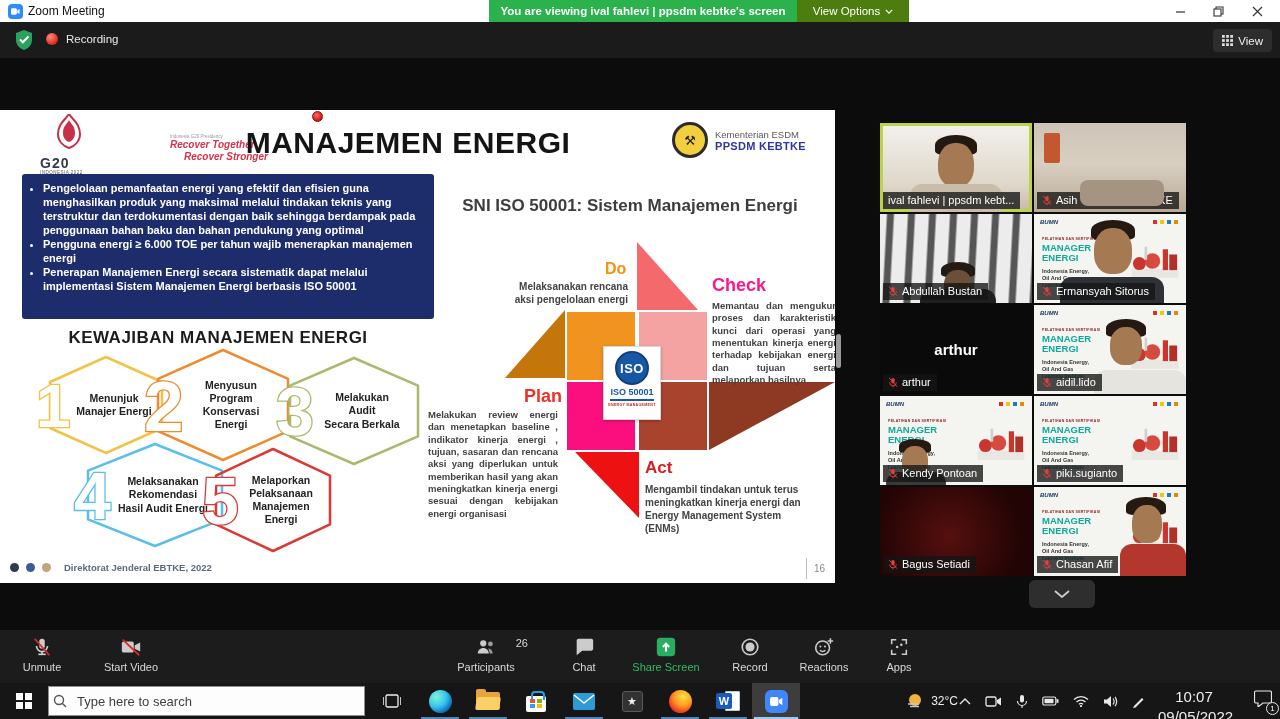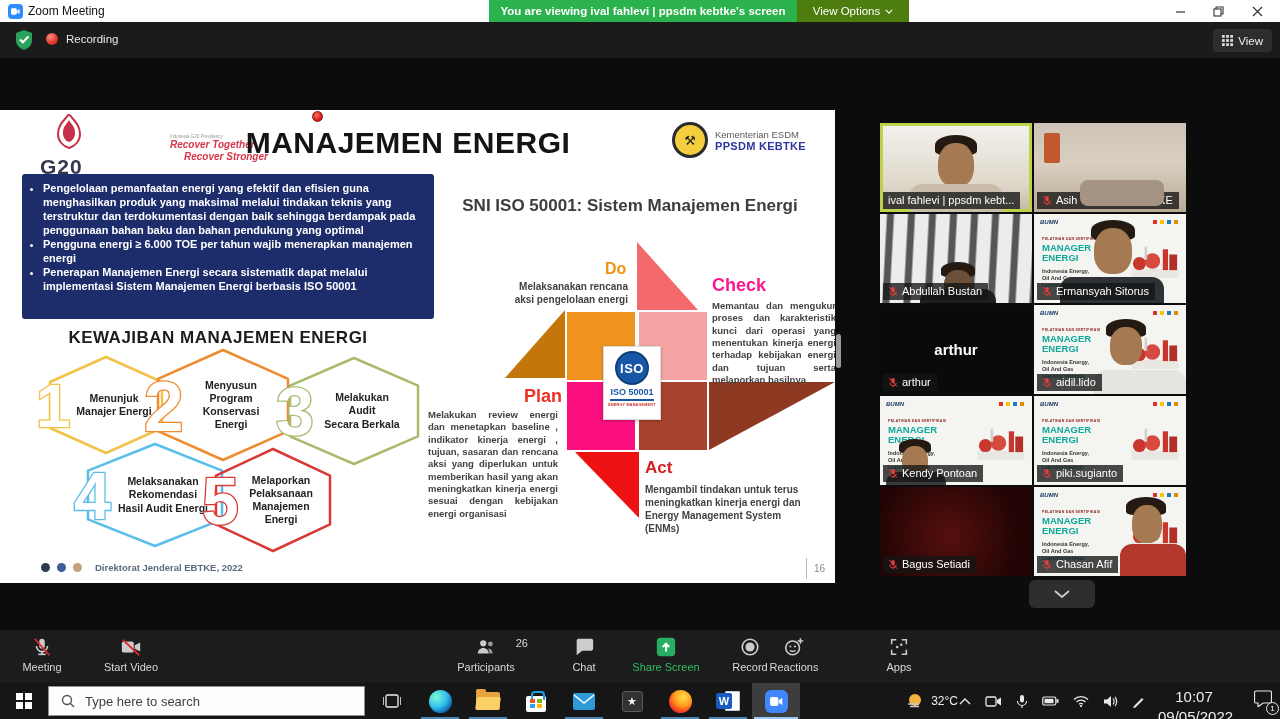--- a/index.html
+++ b/index.html
@@ -18,41 +18,41 @@
   .rec{position:absolute;left:46px;top:11px;display:flex;align-items:center;gap:8px;}
   .recdot{width:12px;height:12px;border-radius:50%;background:radial-gradient(circle at 35% 30%,#ff8a7a,#d92b20 70%);}
   .reclabel{color:#e8e8e8;font-size:11.5px;}
   .viewbtn{position:absolute;right:8px;top:7px;height:23px;background:#2d2d2d;border-radius:4px;display:flex;align-items:center;gap:5px;padding:0 9px;color:#f0f0f0;font-size:11.5px;cursor:pointer;}
   
   .stage{position:absolute;left:0;top:58px;width:1280px;height:572px;background:#0c0c0c;}
   
   .slide{position:absolute;left:0;top:110px;width:835px;height:473px;background:#fff;overflow:hidden;z-index:5;}
   .g20{position:absolute;left:40px;top:4px;width:110px;text-align:left;}
   .wayang{margin-left:14px;}
-  .g20name{font-size:21px;font-weight:800;color:#323850;letter-spacing:1px;line-height:1;}
+  .g20name{font-size:14px;font-weight:800;color:#323850;letter-spacing:1px;line-height:1;}
   .g20sub{font-size:4.5px;color:#555;letter-spacing:.5px;}
   .recover{position:absolute;left:170px;top:24px;color:#d8344a;}
   .rc-small{font-size:4.5px;color:#999;display:block;}
   .rc1{font-size:10px;font-weight:bold;font-style:italic;display:block;line-height:1.15;}
   .rc2{font-size:10px;font-weight:bold;font-style:italic;display:block;margin-left:14px;line-height:1.15;}
   .anno-dot{position:absolute;left:312px;top:1px;width:11px;height:11px;border-radius:50%;background:radial-gradient(circle at 40% 35%,#ff6a5e,#c90f0f 75%);border:1px solid #8e0b0b;}
   .slide-title{position:absolute;left:208px;top:16px;width:400px;text-align:center;font-size:30px;font-weight:800;color:#141414;letter-spacing:.5px;}
   .ministry{position:absolute;left:672px;top:12px;display:flex;align-items:center;gap:7px;}
   .emblem{width:36px;height:36px;border-radius:50%;background:#f3cf3f;border:3px solid #2b2b2b;display:flex;align-items:center;justify-content:center;font-size:13px;color:#222;}
   .min1{font-size:9.5px;color:#5a5a5a;}
   .min2{font-size:11px;font-weight:800;color:#3036a0;letter-spacing:.3px;}
   .bluebox{position:absolute;left:22px;top:64px;width:412px;height:145px;background:#1d2c6b;border-radius:3px;padding:8px 10px 6px 8px;}
   .bluebox ul{list-style:disc;margin-left:13px;}
   .bluebox li{color:#fff;font-size:11px;font-weight:600;line-height:1.27;}
   .kewajiban{position:absolute;left:18px;top:218px;width:400px;text-align:center;font-size:17px;font-weight:800;color:#1c1c1c;letter-spacing:.5px;}
   .hexzone{position:absolute;left:0;top:0;width:440px;height:473px;}
   .hex{position:absolute;}
   .hex svg{position:absolute;left:0;top:0;overflow:visible;}
   .hex .lbl{position:absolute;inset:0;display:flex;align-items:center;justify-content:center;text-align:center;font-size:10.5px;font-weight:700;color:#222;line-height:1.25;white-space:pre-line;padding-left:22px;padding-right:6px;}
-  .slide-footer{position:absolute;left:10px;top:452px;display:flex;align-items:center;gap:7px;margin-left:31px;}
+  .slide-footer{position:absolute;left:10px;top:452px;display:flex;align-items:center;gap:7px;}
   .fdot{width:9px;height:9px;border-radius:50%;}
   .ftext{font-size:9.5px;font-weight:600;color:#5c6b7a;margin-left:6px;}
   .pageno-line{position:absolute;left:806px;top:448px;width:1px;height:21px;background:#bbb;}
   .pageno{position:absolute;left:814px;top:453px;font-size:10px;color:#8a8a8a;}
   .sni-title{position:absolute;left:430px;top:86px;width:400px;text-align:center;font-size:17px;font-weight:800;color:#3d3d3d;}
   .pdca{position:absolute;left:505px;top:130px;width:330px;height:292px;}
   .isocard{position:absolute;left:603px;top:236px;width:58px;height:74px;background:#fff;border:1px solid #d9d9d9;box-shadow:0 1px 3px rgba(0,0,0,.25);display:flex;flex-direction:column;align-items:center;padding-top:4px;gap:2px;}
   .isoglobe{width:34px;height:34px;border-radius:50%;background:#1857a6;color:#fff;display:flex;align-items:center;justify-content:center;font-size:13px;font-weight:800;letter-spacing:.5px;border:2px solid #10407e;}
   .isocode{font-size:9px;font-weight:800;color:#1857a6;border-bottom:2px solid #1857a6;line-height:1.3;}
   .isotag{font-size:3.6px;color:#c22;font-weight:bold;letter-spacing:.3px;}
@@ -108,21 +108,21 @@
   .collapse{position:absolute;left:1029px;top:580px;width:66px;height:28px;background:#2e2e2e;border-radius:6px;display:flex;align-items:center;justify-content:center;cursor:pointer;z-index:6;}
   
   .ztoolbar{position:absolute;left:0;top:630px;width:1280px;height:53px;background:#1c1c1c;z-index:20;}
   .zbtn{position:absolute;top:6px;display:flex;flex-direction:column;align-items:center;gap:3px;cursor:pointer;}
   .zbtn .zl{font-size:11px;color:#d9d9d9;white-space:nowrap;}
   .zbtn.green .zl{color:#2fbf61;}
   .cnt{position:absolute;top:1px;right:-6px;font-size:11px;color:#d9d9d9;}
   
   .taskbar{position:absolute;left:0;top:683px;width:1280px;height:36px;background:#161616;z-index:30;}
   .tstart{position:absolute;left:0;top:0;width:48px;height:36px;display:flex;align-items:center;justify-content:center;cursor:pointer;}
-  .tsearch{position:absolute;left:48px;top:3px;width:317px;height:30px;background:#fdfdfd;border:1px solid #8f8f8f;display:flex;align-items:center;padding-left:12px;gap:10px;}
+  .tsearch{position:absolute;left:48px;top:3px;width:317px;height:30px;background:#fdfdfd;border:1px solid #8f8f8f;display:flex;align-items:center;padding-left:4px;gap:10px;}
   .tsearch input{border:none;outline:none;background:transparent;font-size:13px;color:#333;width:250px;font-family:"Liberation Sans",sans-serif;}
   .tsearch input::placeholder{color:#3f3f3f;}
   .tview{position:absolute;left:372px;top:0;width:40px;height:36px;display:flex;align-items:center;justify-content:center;cursor:pointer;}
   .tapps{position:absolute;left:416px;top:0;display:flex;}
   .app{width:48px;height:36px;display:flex;align-items:center;justify-content:center;position:relative;cursor:pointer;}
   .app.run::after{content:"";position:absolute;left:5px;bottom:0;width:38px;height:2px;background:#4e84b8;}
   .app.activeapp{background:rgba(255,255,255,.17);}
   .app.activeapp::after{content:"";position:absolute;left:2px;bottom:0;width:44px;height:2px;background:#9cc8f5;}
   .icon-edge{width:23px;height:23px;border-radius:50%;background:radial-gradient(circle at 32% 30%,#7df9d4,#35c1f1 45%,#0b61a9 78%,#114a8b);}
   .icon-folder{position:relative;width:24px;height:18px;}
@@ -579,21 +579,21 @@
 
 <div class="ztoolbar">
   <div class="zbtn" style="left:10px;width:64px;">
     <svg width="22" height="22" viewBox="0 0 24 24">
         <rect x="9" y="3" width="6" height="11" rx="3" fill="#ccc"></rect>
         <path d="M6 11a6 6 0 0 0 12 0" stroke="#ccc" stroke-width="1.8" fill="none"></path>
         <line x1="12" y1="17" x2="12" y2="20" stroke="#ccc" stroke-width="1.8"></line>
         <line x1="8" y1="20" x2="16" y2="20" stroke="#ccc" stroke-width="1.8"></line>
         <line x1="4" y1="3" x2="20" y2="21" stroke="#e02828" stroke-width="2"></line>
       </svg>
-    <span class="zl">Meeting</span>
+    <span class="zl">Unmute</span>
   </div>
 
   <div class="zbtn" style="left:96px;width:70px;">
     <svg width="24" height="22" viewBox="0 0 24 24">
         <rect x="2" y="6" width="13" height="12" rx="2" fill="#ccc"></rect>
         <path d="M16 10l6-3v10l-6-3z" fill="#ccc"></path>
         <line x1="3" y1="4" x2="21" y2="21" stroke="#e02828" stroke-width="2"></line>
       </svg>
     <span class="zl">Start Video</span>
   </div>
@@ -622,21 +622,21 @@
       </svg>
     <span class="zl">Share Screen</span>
   </div>
   <div class="zbtn" style="left:726px;width:48px;">
     <svg width="22" height="22" viewBox="0 0 24 24">
         <circle cx="12" cy="12" r="8.5" stroke="#ccc" stroke-width="1.8" fill="none"></circle>
         <circle cx="12" cy="12" r="5" fill="#ccc"></circle>
       </svg>
     <span class="zl">Record</span>
   </div>
-  <div class="zbtn" style="left:764px;width:60px;align-items:center;">
+  <div class="zbtn" style="left:794px;width:60px;align-items:center;">
     <svg width="22" height="22" viewBox="0 0 24 24">
         <circle cx="10.5" cy="13" r="7.5" stroke="#ccc" stroke-width="1.7" fill="none"></circle>
         <circle cx="8" cy="11.5" r="1.1" fill="#ccc"></circle>
         <circle cx="13" cy="11.5" r="1.1" fill="#ccc"></circle>
         <path d="M7.5 15.5a4 4 0 0 0 6 0" stroke="#ccc" stroke-width="1.5" fill="none"></path>
         <path d="M19 2.5v6M16 5.5h6" stroke="#ccc" stroke-width="1.7"></path>
       </svg>
     <span class="zl">Reactions</span>
   </div>
   <div class="zbtn" style="left:876px;width:46px;">

